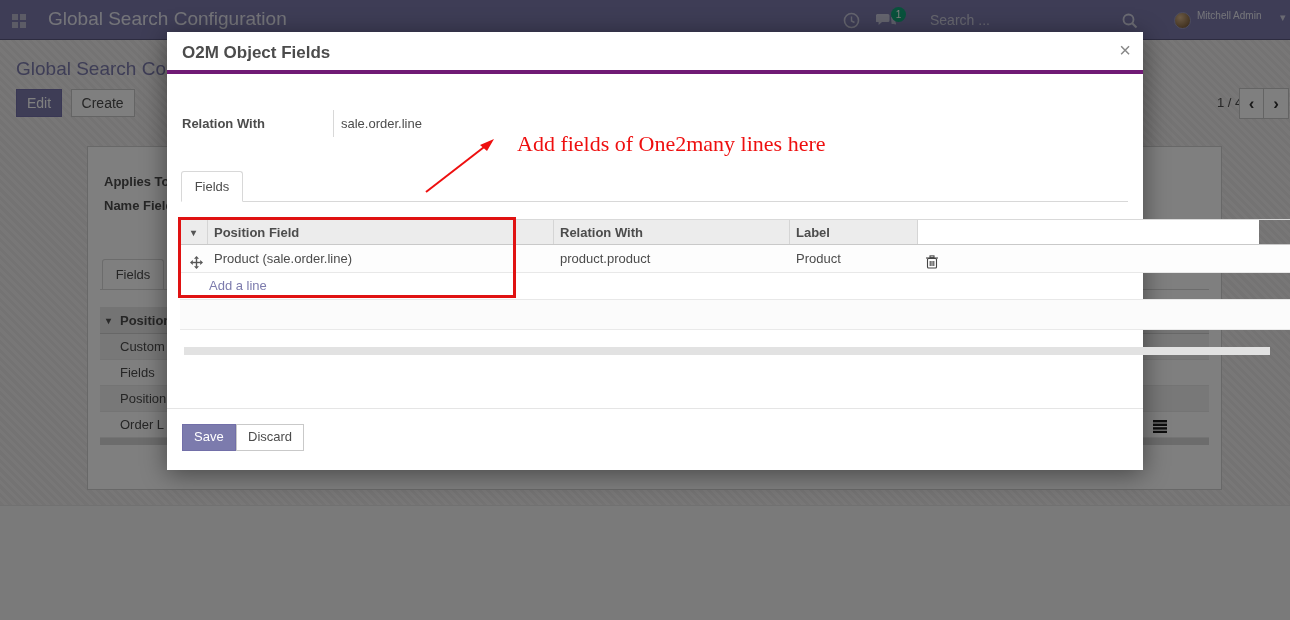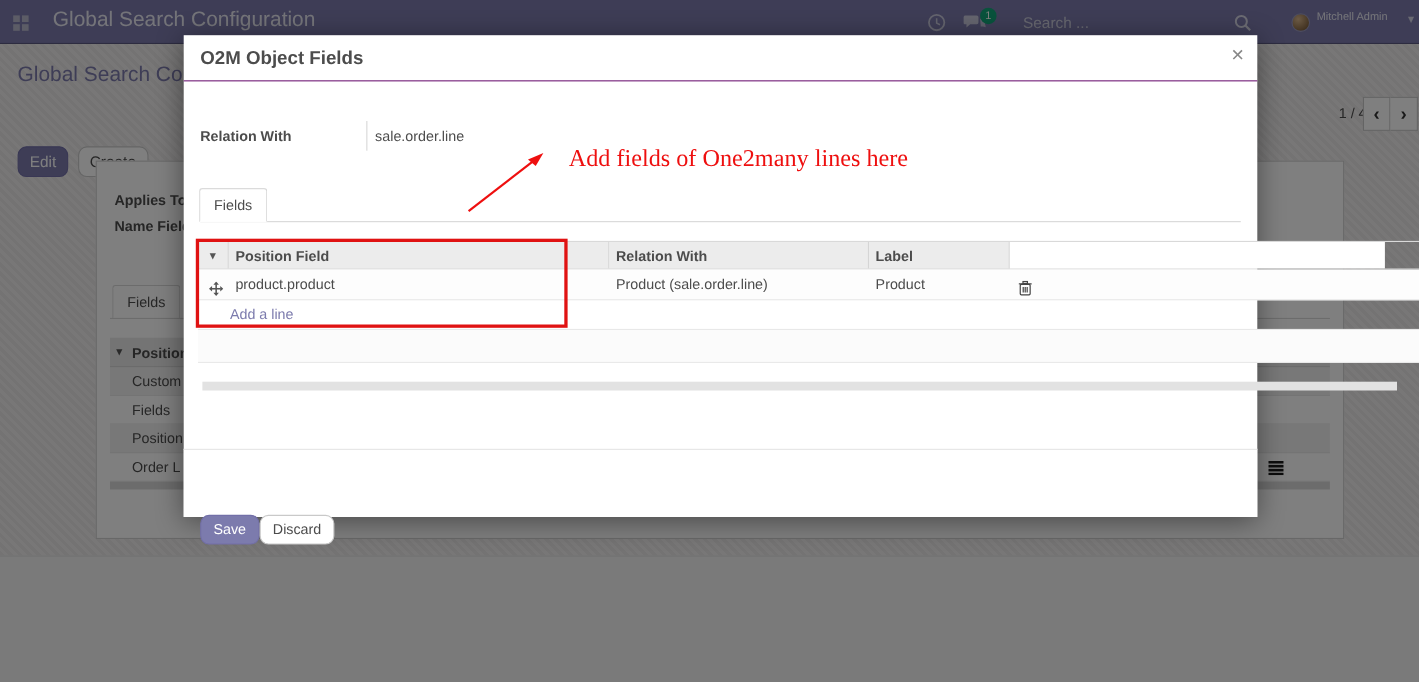--- a/index.html
+++ b/index.html
@@ -29,22 +29,22 @@
   .tb-user { position:absolute; left:1197px; top:10px; font-size:10px; color:#e9e9f2; cursor:pointer; }
   .tb-caret { position:absolute; left:1280px; top:11px; font-size:11px; color:#d4d4e4; }
 
   
   .page { position:absolute; left:0; top:40px; width:1290px; height:465px;
     background:#f0eeee; z-index:1;
     background-image:repeating-linear-gradient(45deg, rgba(0,0,0,0.035) 0 3px, transparent 3px 6px); }
   .page-bottom { position:absolute; left:0; top:505px; width:1290px; height:115px;
     background:#f4f4f4; border-top:1px solid #e2e2e2; z-index:1; }
   .breadcrumb { position:absolute; left:16px; top:18px; font-size:19px; color:#7c7bad; cursor:pointer; }
-  .btn { display:inline-block; font-size:14px; border-radius:8px; cursor:pointer;
-    padding:5px 10px; border:1px solid transparent;margin-top:44px; }
+  .btn { display:inline-block; font-size:14px; border-radius:0; cursor:pointer;
+    padding:5px 10px; border:1px solid transparent; }
   .btn-primary { background:#7c7bad; border-color:#726fa8; color:#fff; }
   .btn-default { background:#fff; border-color:#c9c9c9; color:#4c4c4c; }
   .cp-buttons { position:absolute; left:16px; top:49px; }
   .pager-text { position:absolute; left:1205px; top:55px; font-size:13px; color:#4c4c4c;margin-left:12px; }
   .pager-btns { position:absolute; left:1239px; top:48px; display:flex; }
   .pager-btn { width:25px; height:31px; background:#fff; border:1px solid #c9c9c9;
     font-size:17px; font-weight:bold; color:#333; text-align:center; line-height:29px; cursor:pointer; }
   .pager-btn + .pager-btn { border-left:none; }
 
   .card { position:absolute; left:87px; top:106px; width:1135px; height:344px;
@@ -65,21 +65,21 @@
   .bg-row.striped { background:#f1f1f1; }
   .bg-hbar { position:absolute; left:12px; right:12px; top:291px; height:7px; background:#d9d9d9; }
   .bg-listicon { position:absolute; left:1065px; top:272px; }
 
   
   .overlay { position:absolute; inset:0; background:rgba(0,0,0,0.5); z-index:5; }
 
   
   .modal { position:absolute; left:167px; top:32px; width:976px; height:438px;
     background:#fff; z-index:10; box-shadow:0 4px 24px rgba(0,0,0,.45); }
-  .modal-header { position:relative; height:42px; border-bottom:1px solid #701a75; }
+  .modal-header { position:relative; height:42px; border-bottom:4px solid #701a75; }
   .modal-title { position:absolute; left:15px; top:11px; font-size:17px; font-weight:bold; color:#4c4c4c; }
   .modal-close { position:absolute; right:12px; top:7px; font-size:20px; color:#888; cursor:pointer; }
   .rel-label { position:absolute; left:15px; top:84px; font-size:13px; font-weight:bold; color:#4c4c4c; }
   .rel-sep { position:absolute; left:166px; top:78px; width:1px; height:27px; background:#d8d8d8; }
   .rel-value { position:absolute; left:174px; top:84px; font-size:13px; color:#4c4c4c; }
 
   .annotation { position:absolute; left:350px; top:99px; font-family:"Liberation Serif", serif;
     font-size:22px; color:#ee0f0f; }
   .arrow-svg { position:absolute; left:253px; top:102px; }
   .red-rect { position:absolute; left:11px; top:185px; width:338px; height:81px;
@@ -247,22 +247,22 @@
               <g fill="#555">
             <polygon points="6.5,0 9,2.8 4,2.8"></polygon>
                 <polygon points="6.5,13 9,10.2 4,10.2"></polygon>
             <polygon points="0,6.5 2.8,4 2.8,9"></polygon>
                 <polygon points="13,6.5 10.2,4 10.2,9"></polygon>
             <rect x="5.8" y="2.4" width="1.4" height="8.2"></rect>
                 <rect x="2.4" y="5.8" width="8.2" height="1.4"></rect>
           </g>
             </svg>
         </div>
+        <div>Product (sale.order.line)</div>
         <div>product.product</div>
-        <div>Product (sale.order.line)</div>
         <div>Product</div>
         <div class="cell-trash">
           <svg width="12" height="14">
               <g fill="none" stroke="#444" stroke-width="1.1">
             <rect x="1.5" y="3.5" width="9" height="9.5" rx="1"></rect>
             <line x1="0" y1="3" x2="12" y2="3"></line>
             <rect x="4" y="0.9" width="4" height="1.8"></rect>
             <line x1="4.2" y1="6" x2="4.2" y2="11"></line>
                 <line x1="6" y1="6" x2="6" y2="11"></line>
             <line x1="7.8" y1="6" x2="7.8" y2="11"></line>

